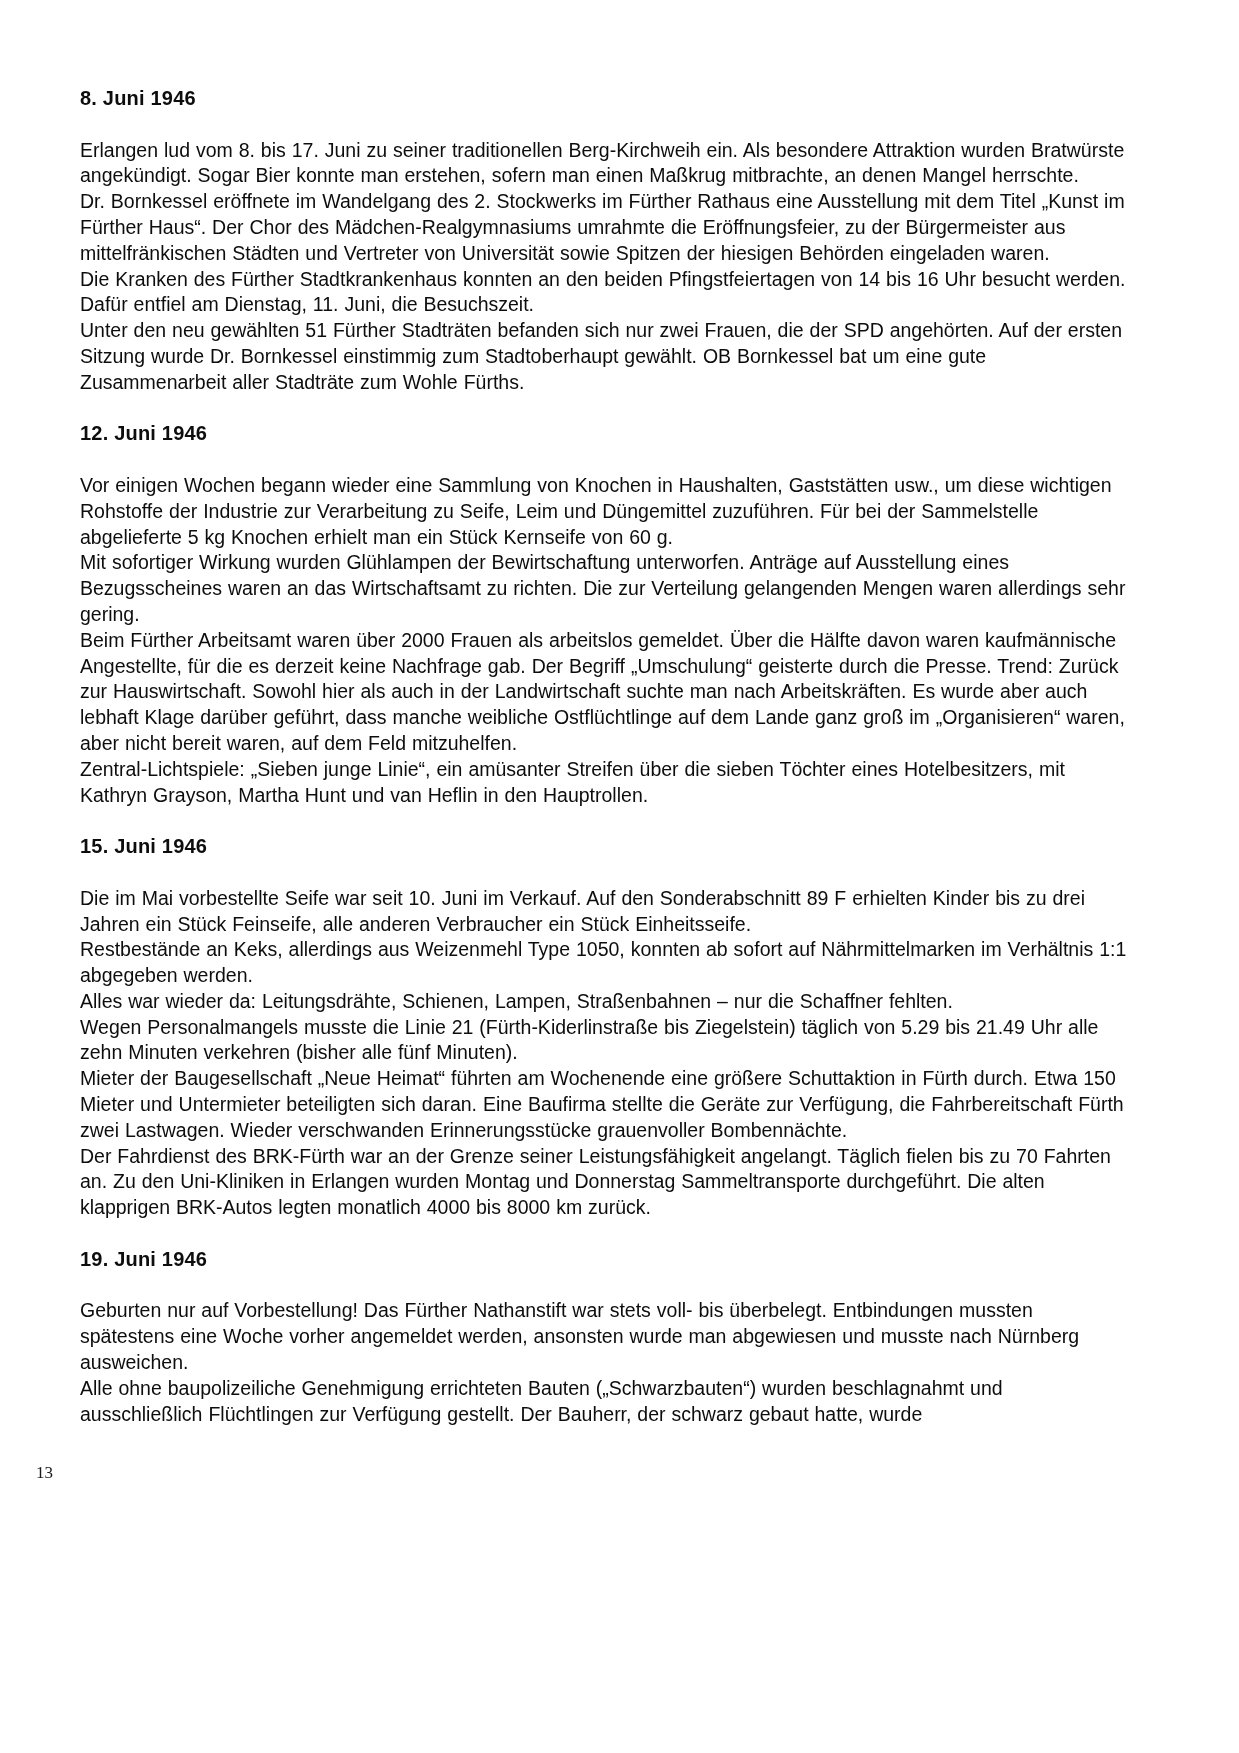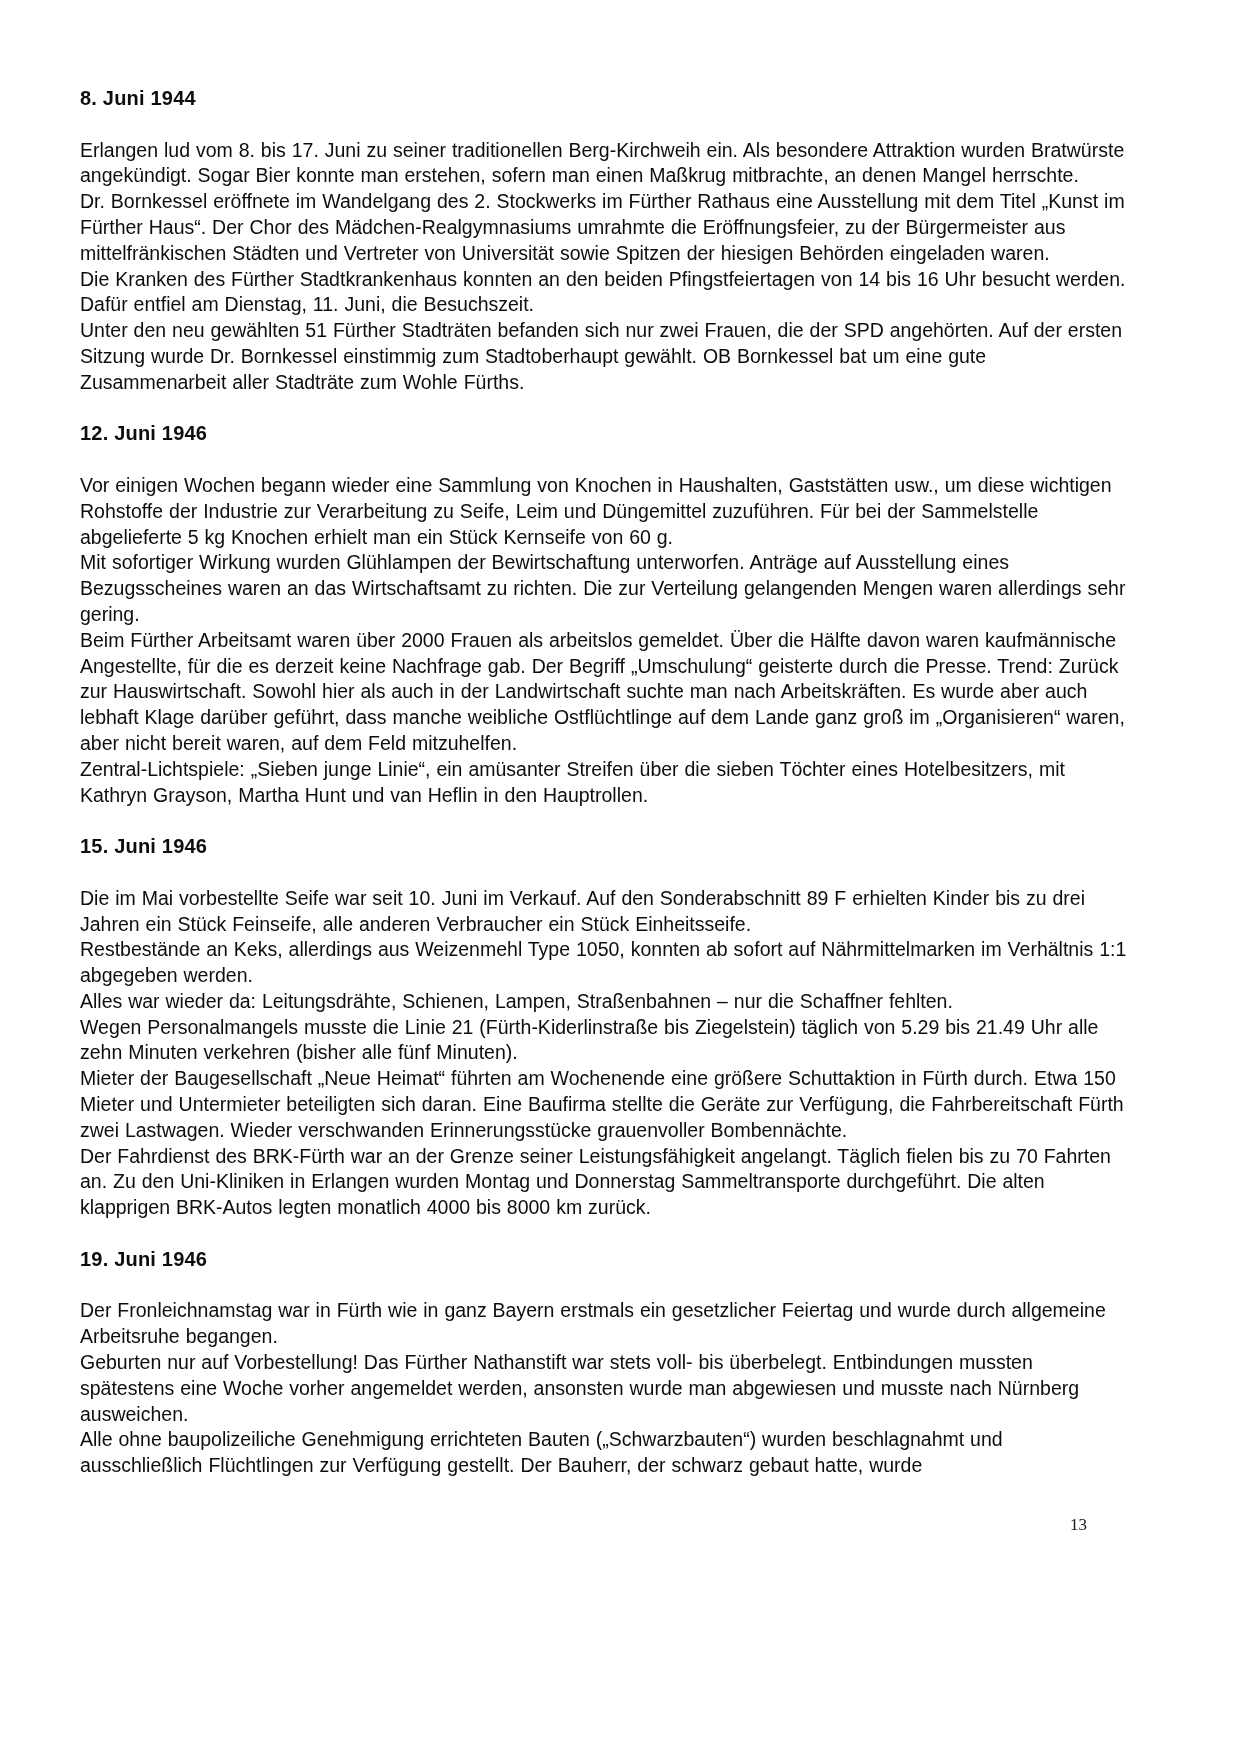--- a/index.html
+++ b/index.html
@@ -39,37 +39,37 @@
   .doc-paragraph {
     font-size: 19.5px;
     line-height: 25.8px;
     margin: 0;
     text-align: left;
     word-spacing: 0.5px;
   }
   .page-footer {
     margin-top: 36px;
     width: 100%;
-    text-align: right;
+    text-align: left;
   }
   .page-number {
     font-family: "Liberation Serif", serif;
     font-size: 17px;
     color: #1a1a1a;
     display: inline-block;
     transform: translateX(-44px);
   }
 </style>
 </head>
 <body>
 
 <div class="page">
 
   <section class="doc-section">
-    <h2 class="doc-heading">8. Juni 1944</h2>
+    <h2 class="doc-heading">8. Juni 1946</h2>
     <p class="doc-paragraph">Erlangen lud vom 8. bis 17. Juni zu seiner traditionellen Berg-Kirchweih ein. Als besondere Attraktion wurden Bratwürste angekündigt. Sogar Bier konnte man erstehen, sofern man einen Maßkrug mitbrachte, an denen Mangel herrschte.</p>
     <p class="doc-paragraph">Dr. Bornkessel eröffnete im Wandelgang des 2. Stockwerks im Fürther Rathaus eine Ausstellung mit dem Titel „Kunst im Fürther Haus“. Der Chor des Mädchen-Realgymnasiums umrahmte die Eröffnungsfeier, zu der Bürgermeister aus mittelfränkischen Städten und Vertreter von Universität sowie Spitzen der hiesigen Behörden eingeladen waren.</p>
     <p class="doc-paragraph">Die Kranken des Fürther Stadtkrankenhaus konnten an den beiden Pfingstfeiertagen von 14 bis 16 Uhr besucht werden. Dafür entfiel am Dienstag, 11. Juni, die Besuchszeit.</p>
     <p class="doc-paragraph">Unter den neu gewählten 51 Fürther Stadträten befanden sich nur zwei Frauen, die der SPD angehörten. Auf der ersten Sitzung wurde Dr. Bornkessel einstimmig zum Stadtoberhaupt gewählt. OB Bornkessel bat um eine gute Zusammenarbeit aller Stadträte zum Wohle Fürths.</p>
   </section>
 
   <section class="doc-section">
     <h2 class="doc-heading">12. Juni 1946</h2>
     <p class="doc-paragraph">Vor einigen Wochen begann wieder eine Sammlung von Knochen in Haushalten, Gaststätten usw., um diese wichtigen Rohstoffe der Industrie zur Verarbeitung zu Seife, Leim und Düngemittel zuzuführen. Für bei der Sammelstelle abgelieferte 5 kg Knochen erhielt man ein Stück Kernseife von 60 g.</p>
     <p class="doc-paragraph">Mit sofortiger Wirkung wurden Glühlampen der Bewirtschaftung unterworfen. Anträge auf Ausstellung eines Bezugsscheines waren an das Wirtschaftsamt zu richten. Die zur Verteilung gelangenden Mengen waren allerdings sehr gering.</p>
@@ -82,21 +82,20 @@
     <p class="doc-paragraph">Die im Mai vorbestellte Seife war seit 10. Juni im Verkauf. Auf den Sonderabschnitt 89 F erhielten Kinder bis zu drei Jahren ein Stück Feinseife, alle anderen Verbraucher ein Stück Einheitsseife.</p>
     <p class="doc-paragraph">Restbestände an Keks, allerdings aus Weizenmehl Type 1050, konnten ab sofort auf Nährmittelmarken im Verhältnis 1:1 abgegeben werden.</p>
     <p class="doc-paragraph">Alles war wieder da: Leitungsdrähte, Schienen, Lampen, Straßenbahnen – nur die Schaffner fehlten.</p>
     <p class="doc-paragraph">Wegen Personalmangels musste die Linie 21 (Fürth-Kiderlinstraße bis Ziegelstein) täglich von 5.29 bis 21.49 Uhr alle zehn Minuten verkehren (bisher alle fünf Minuten).</p>
     <p class="doc-paragraph">Mieter der Baugesellschaft „Neue Heimat“ führten am Wochenende eine größere Schuttaktion in Fürth durch. Etwa 150 Mieter und Untermieter beteiligten sich daran. Eine Baufirma stellte die Geräte zur Verfügung, die Fahrbereitschaft Fürth zwei Lastwagen. Wieder verschwanden Erinnerungsstücke grauenvoller Bombennächte.</p>
     <p class="doc-paragraph">Der Fahrdienst des BRK-Fürth war an der Grenze seiner Leistungsfähigkeit angelangt. Täglich fielen bis zu 70 Fahrten an. Zu den Uni-Kliniken in Erlangen wurden Montag und Donnerstag Sammeltransporte durchgeführt. Die alten klapprigen BRK-Autos legten monatlich 4000 bis 8000 km zurück.</p>
   </section>
 
   <section class="doc-section">
     <h2 class="doc-heading">19. Juni 1946</h2>
-    <p class="doc-paragraph">Der Fronleichnamstag war in Fürth wie in ganz Bayern erstmals ein gesetzlicher Feiertag und wurde durch allgemeine Arbeitsruhe begangen.</p>
     <p class="doc-paragraph">Geburten nur auf Vorbestellung! Das Fürther Nathanstift war stets voll- bis überbelegt. Entbindungen mussten spätestens eine Woche vorher angemeldet werden, ansonsten wurde man abgewiesen und musste nach Nürnberg ausweichen.</p>
     <p class="doc-paragraph">Alle ohne baupolizeiliche Genehmigung errichteten Bauten („Schwarzbauten“) wurden beschlagnahmt und ausschließlich Flüchtlingen zur Verfügung gestellt. Der Bauherr, der schwarz gebaut hatte, wurde</p>
   </section>
 
   <div class="page-footer">
     <span class="page-number">13</span>
   </div>
 
 </div>
 

